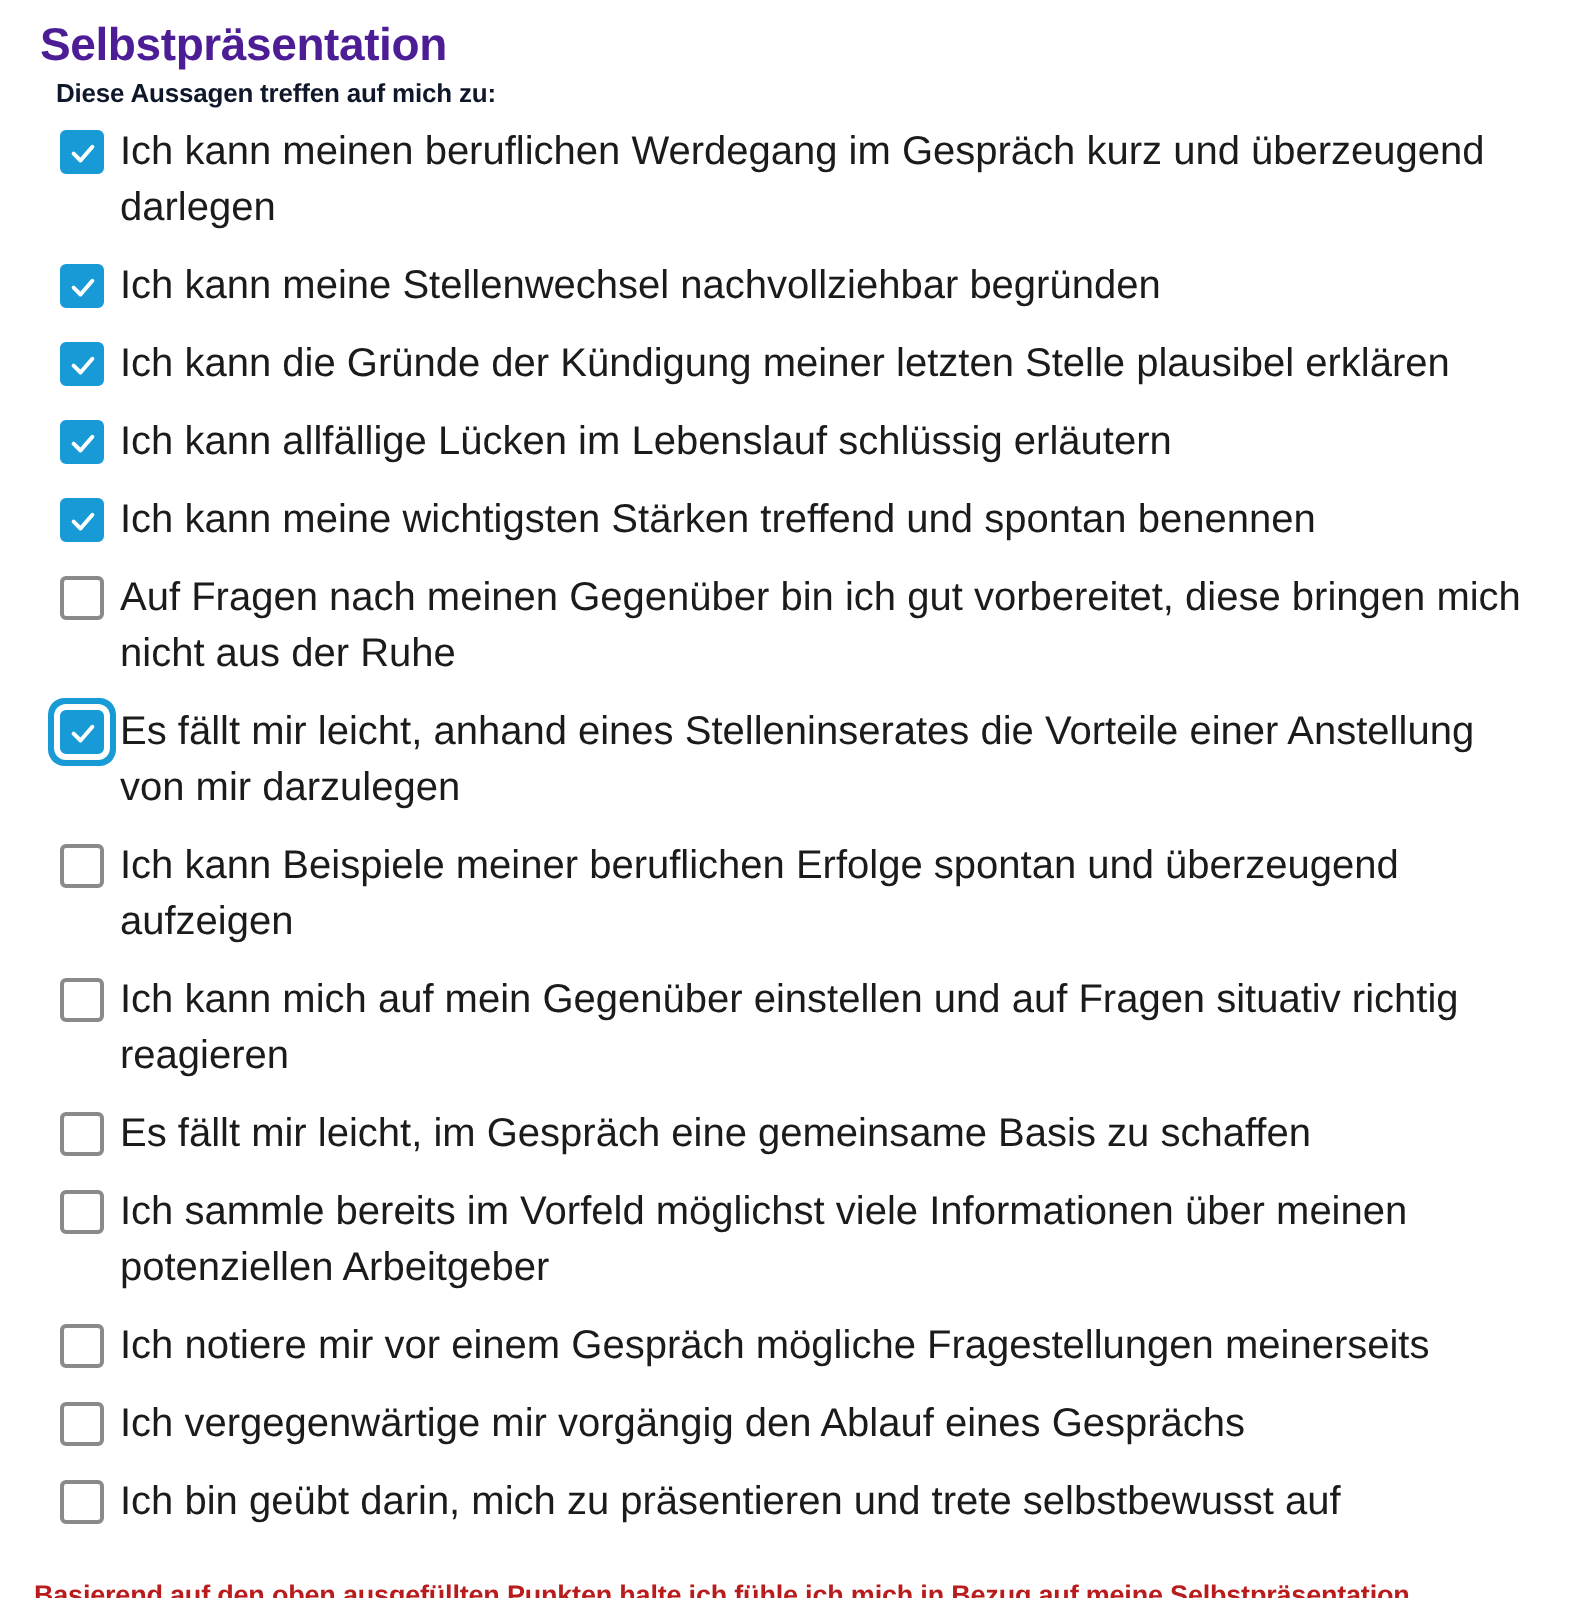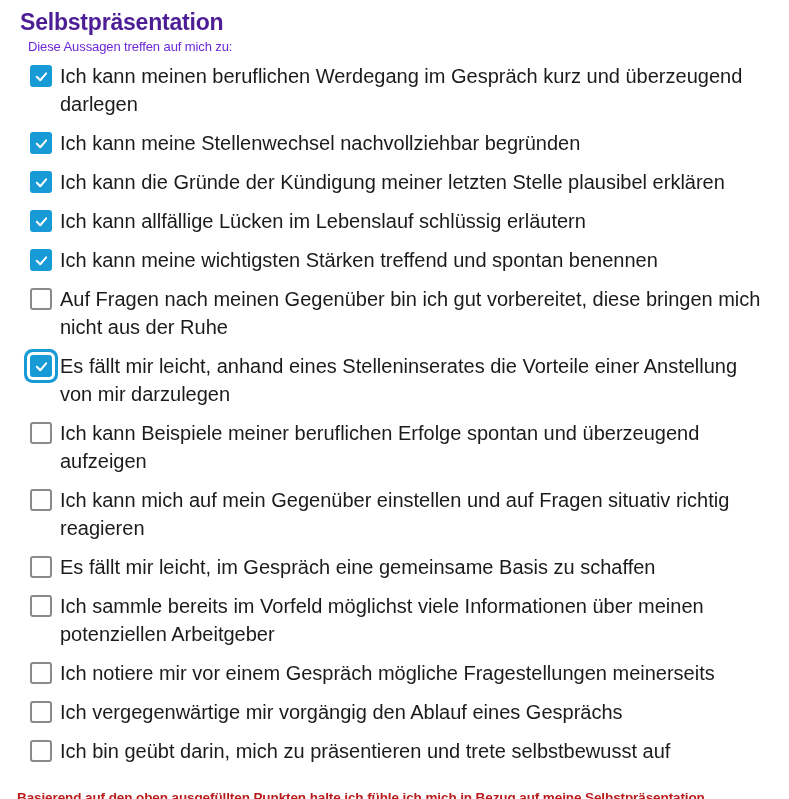--- a/index.html
+++ b/index.html
@@ -13,22 +13,22 @@
   body{
     width:789px;height:799px;overflow:hidden;background:#fff;
     font-family:"Liberation Sans",sans-serif;color:var(--text);
   }
   .page{padding:10px 18px 0 20px;}
   .title{
     font-size:23px;line-height:24px;font-weight:bold;margin:0;
     letter-spacing:-0.2px;color:#4c1d95;
   }
   .section-label{
-    font-size:13px;line-height:15px;font-weight:normal;margin:5px 0 0 8px;
-    letter-spacing:-0.1px;color:#6d28d9;
+    font-size:13px;line-height:15px;font-weight:bold;margin:5px 0 0 8px;
+    letter-spacing:-0.1px;color:#0f172a;
   }
   .checklist{margin:8px 0 0 10px;}
   .check-item{display:flex;align-items:flex-start;gap:8px;margin-bottom:11px;}
   .checkbox{
     width:22px;height:22px;flex:0 0 auto;margin-top:3px;
     border:2px solid var(--control-border);border-radius:3px;background:#fff;
     display:flex;align-items:center;justify-content:center;cursor:pointer;
   }
   .check-item.checked .checkbox{background:var(--accent);border-color:var(--accent);}
   .check-item.focused .checkbox{box-shadow:0 0 0 3px #fff,0 0 0 6px var(--accent);}

